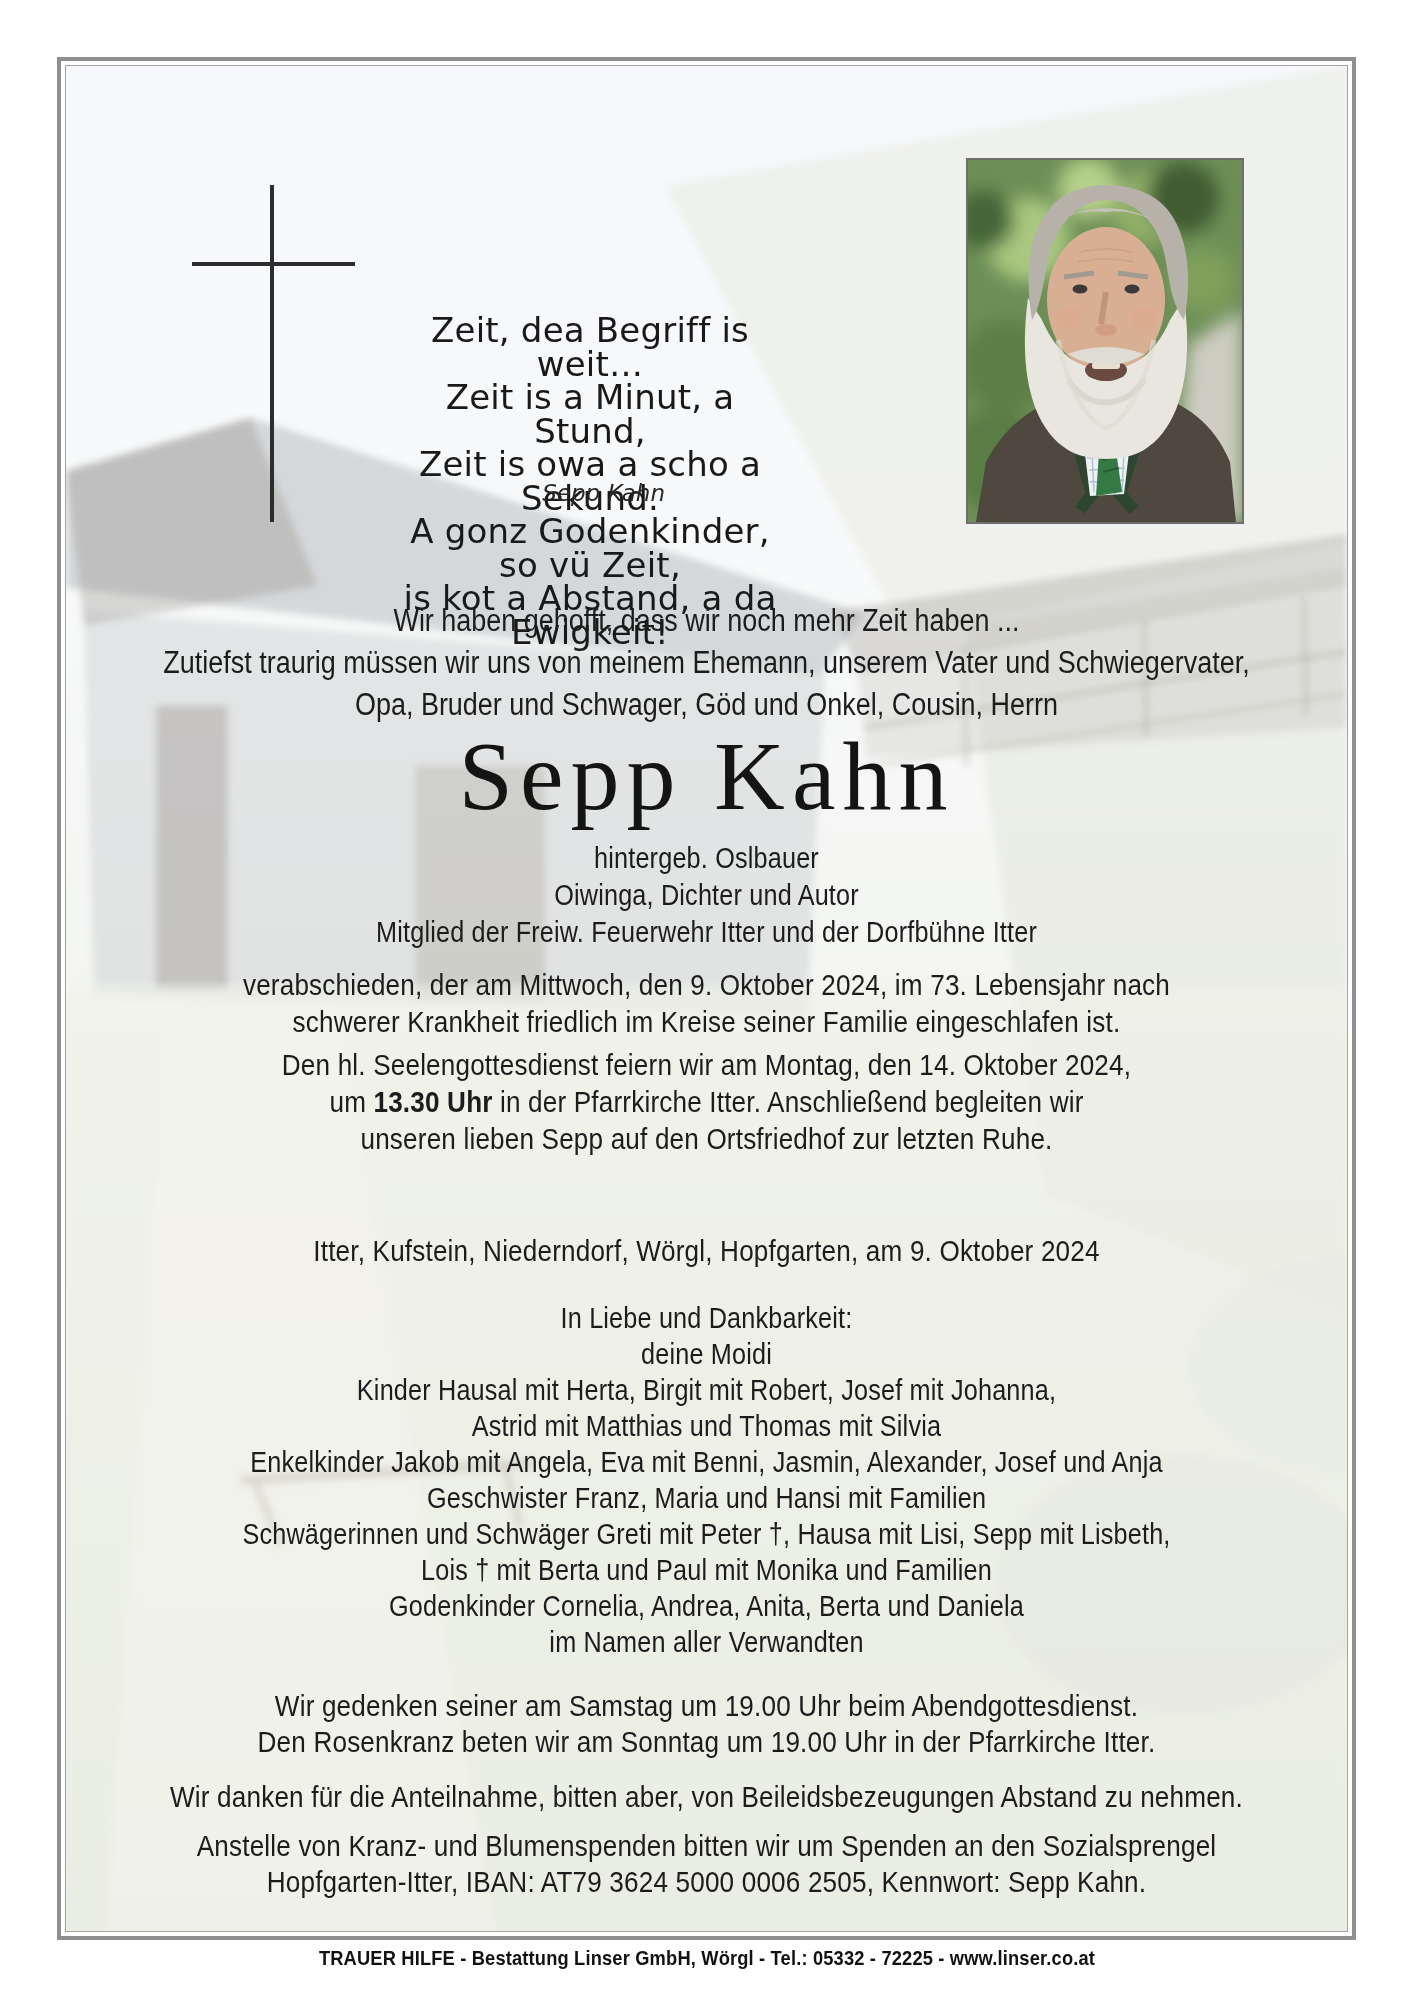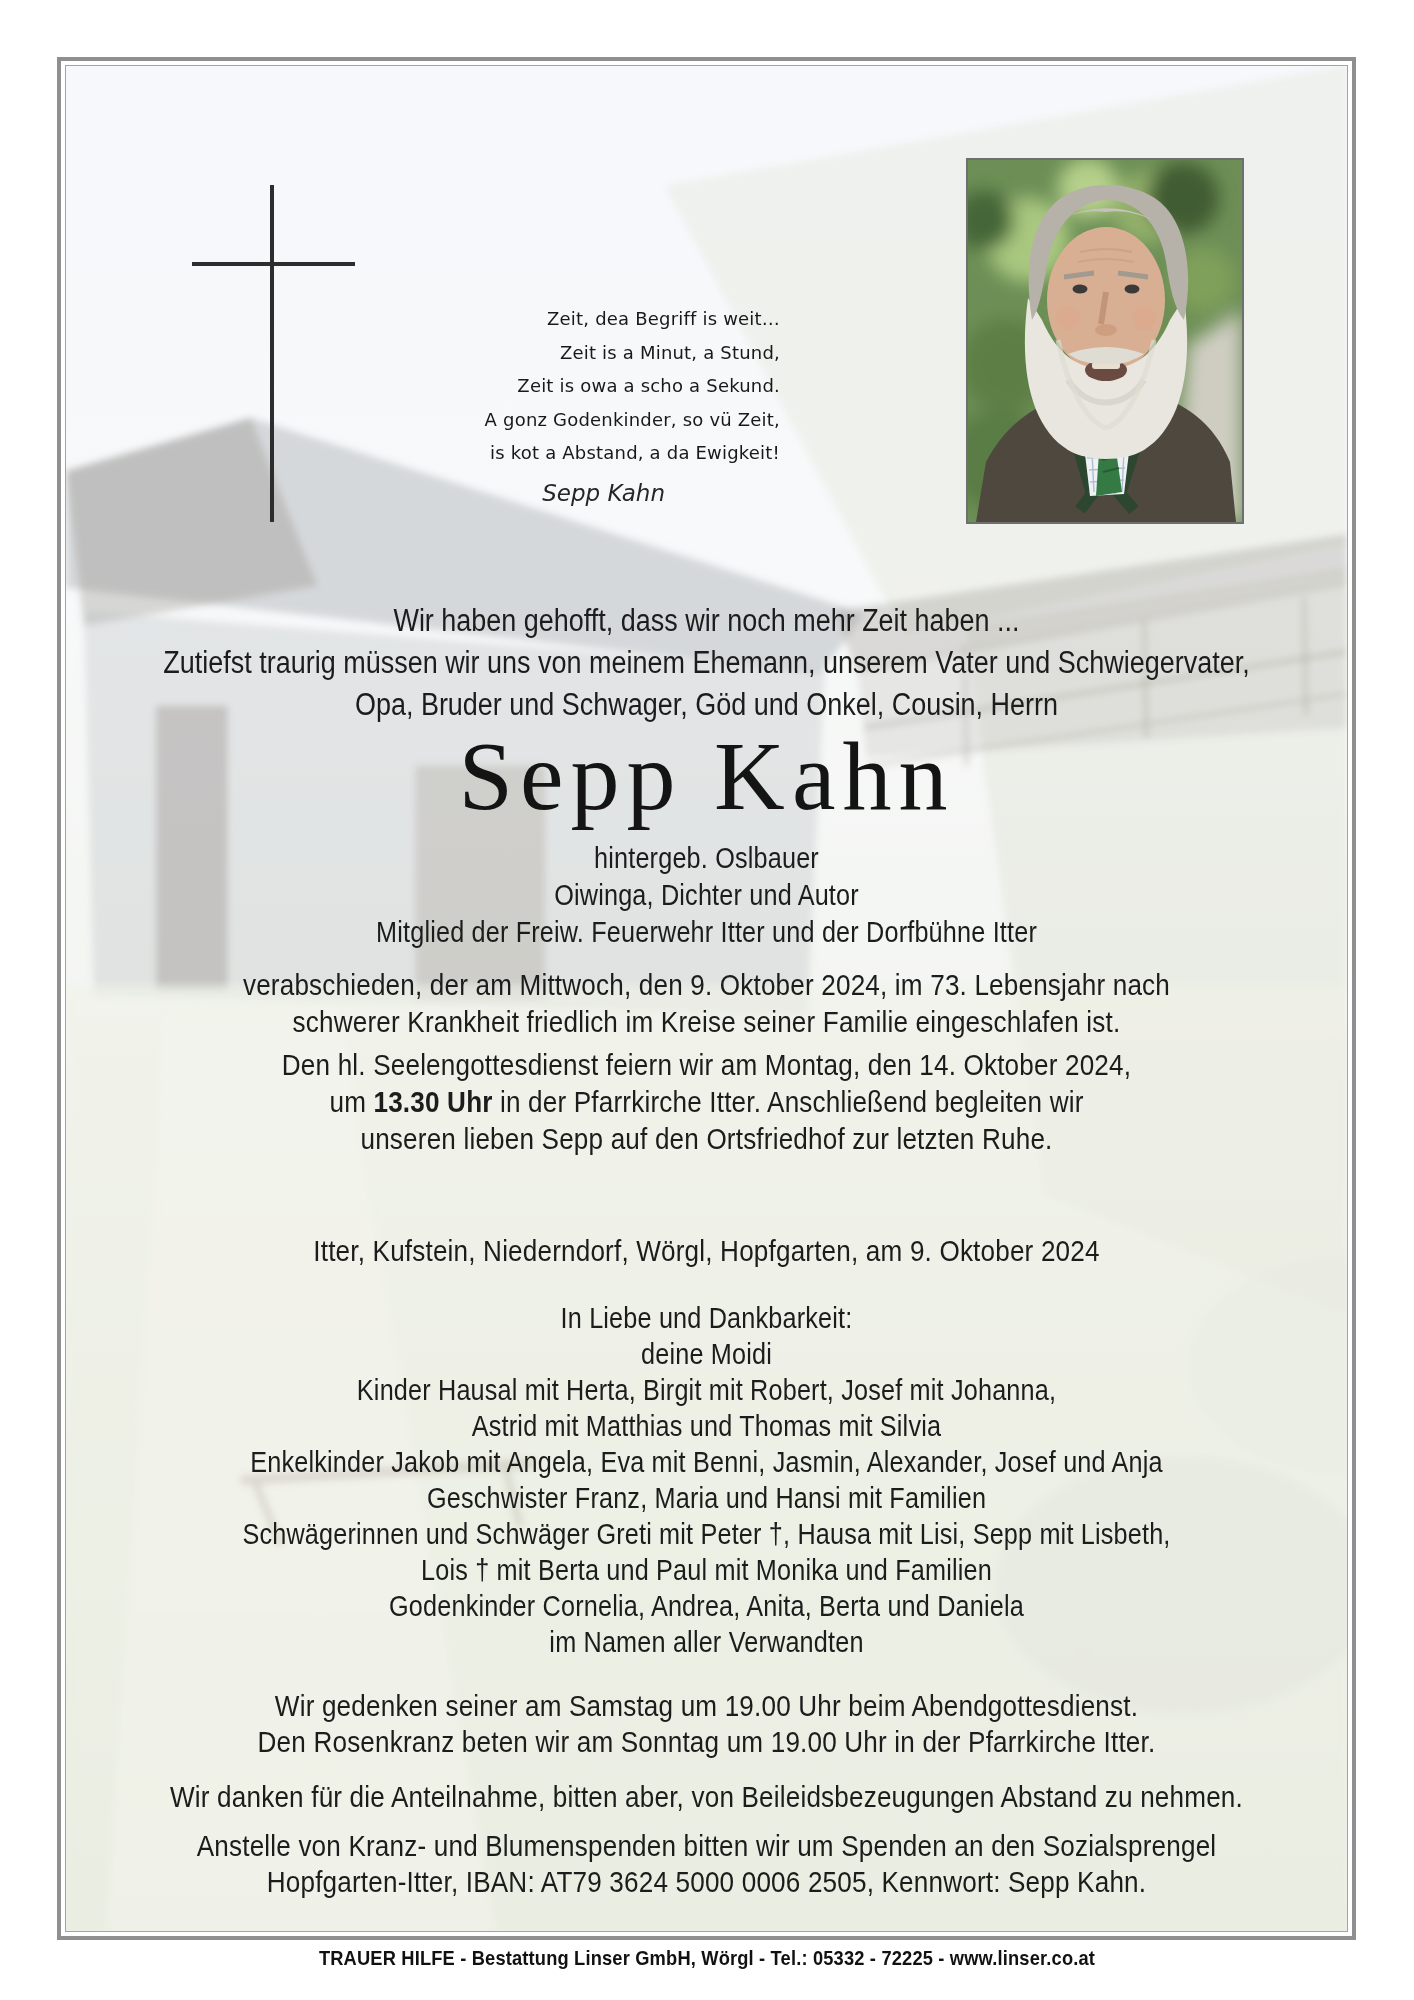--- a/index.html
+++ b/index.html
@@ -12,22 +12,22 @@
   .card-inner{position:relative;width:100%;height:100%;box-sizing:border-box;
         border:1px solid #a3a3a3;overflow:hidden;
         background:linear-gradient(180deg,#f1f4fa 0%,#f4f6f7 28%,#ecefe8 55%,#e7ebde 78%,#e4e8d9 100%);}
   .bg-svg{position:absolute;left:0;top:0;width:100%;height:100%;}
 
   
   .center-block{position:absolute;left:0;width:100%;text-align:center;color:#1c1c1c;}
   .cond{transform:scaleX(0.87);transform-origin:50% 0;}
   .body-txt{font-size:30px;line-height:37px;font-family:"Liberation Sans",sans-serif;letter-spacing:0.2px;}
   .intro-txt{font-size:31px;line-height:42px;}
-  .poem{position:absolute;left:334px;top:236px;width:380px;text-align:right;
-        font-family:"DejaVu Sans",sans-serif;font-size:18px;line-height:33.5px;color:#191919;letter-spacing:0.2px;}
+  .poem{position:absolute;left:334px;top:248px;width:380px;text-align:center;
+        font-family:"DejaVu Sans",sans-serif;font-size:34px;line-height:33.5px;color:#191919;letter-spacing:0.2px;}
   .poem-attr{position:absolute;left:334px;top:414px;width:360px;text-align:right;padding-right:95px;box-sizing:border-box;
         font-family:"DejaVu Sans",sans-serif;font-style:italic;font-size:23px;color:#262626;}
   .name{font-family:"Liberation Serif",serif;font-size:98px;line-height:104px;letter-spacing:7px;color:#141414;}
   .bold{font-weight:bold;}
   .photo-frame{position:absolute;left:900px;top:92px;width:278px;height:366px;box-sizing:border-box;
         border:2px solid #6f6f6f;background:#7e9a62;}
   .cross-wrap{position:absolute;left:120px;top:115px;width:185px;height:345px;}
   .footer{position:absolute;left:0;top:1946px;width:1414px;text-align:center;
         font-weight:bold;font-size:21px;letter-spacing:0.2px;color:#111;}
 </style>

